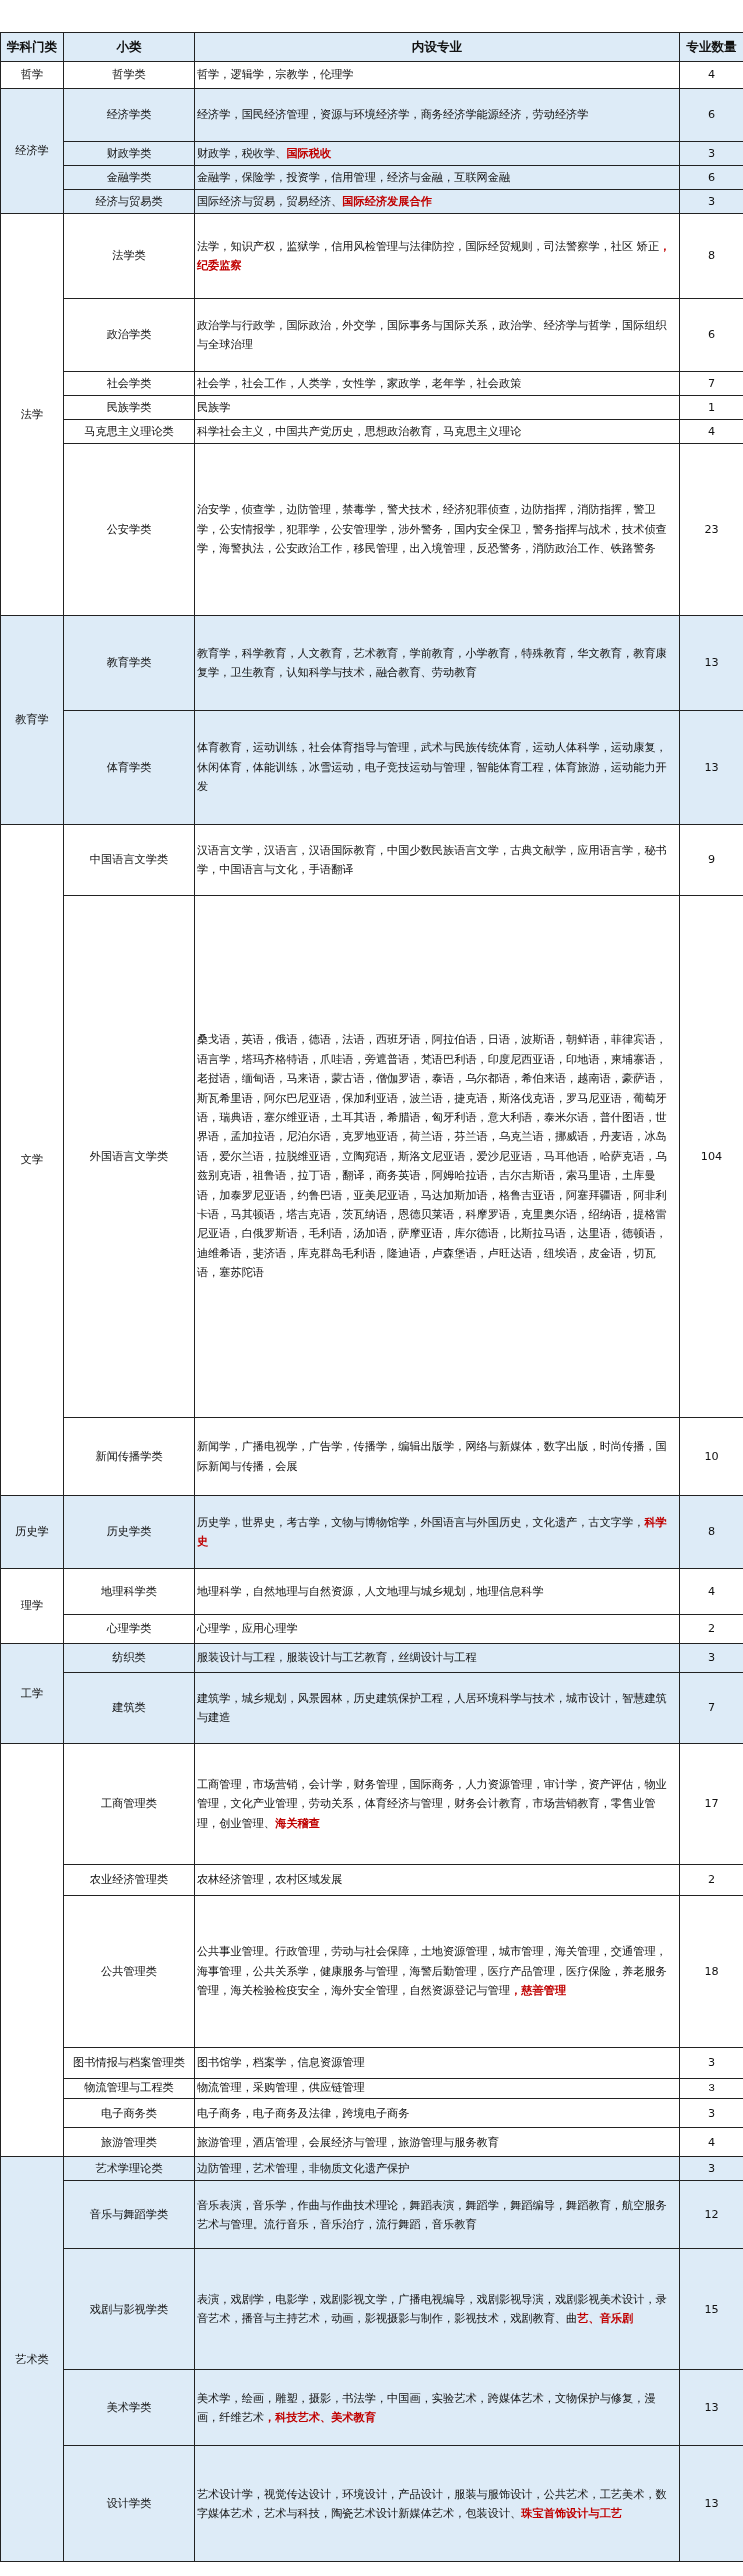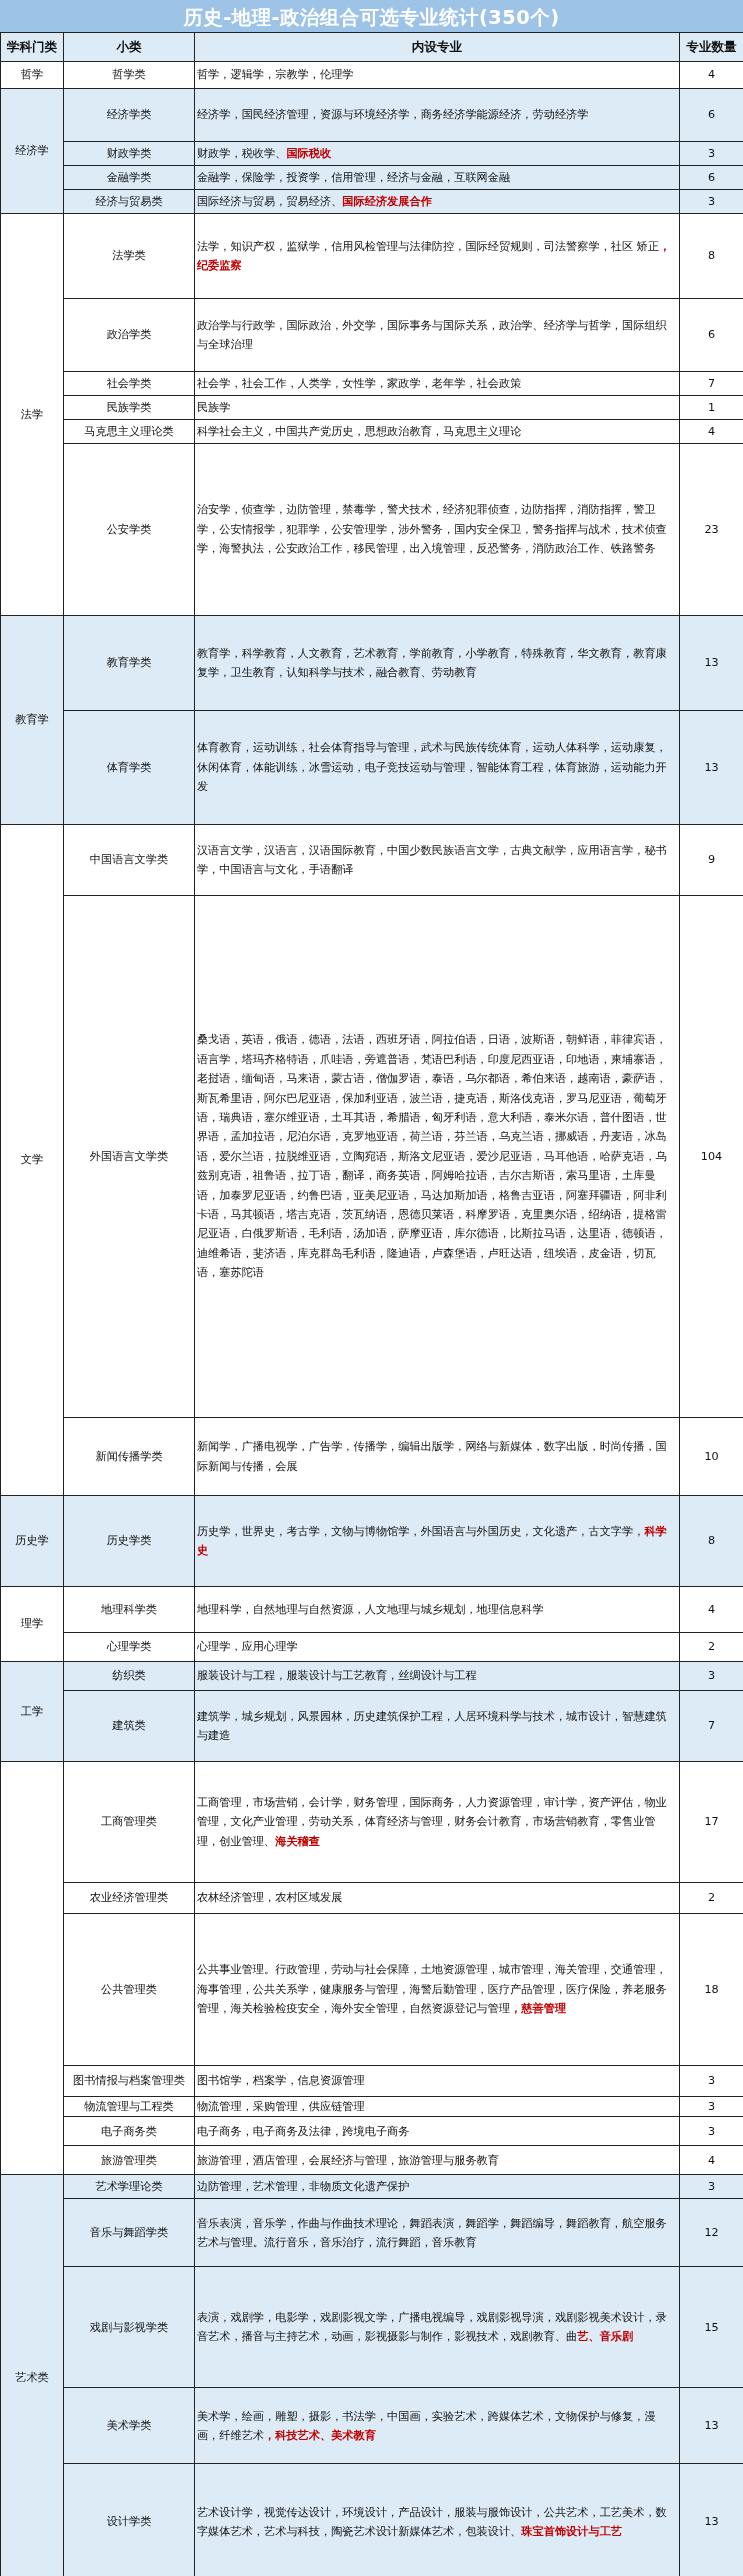--- a/index.html
+++ b/index.html
@@ -27,21 +27,20 @@
   tr.blue td { background: #ddebf7; }
   tr.white td { background: #ffffff; }
   td.cat.blue { background: #ddebf7; }
   td.cat.white { background: #ffffff; }
   .hl { color: #c00000; font-weight: bold; }
 </style>
 </head>
 <body>
 
 <div class="sheet">
-  <div class="title">历史-地理-政治组合可选专业统计(350个)</div>
   <table class="grid">
     <colgroup>
         <col class="c1">
         <col class="c2">
         <col class="c3">
         <col class="c4">
       </colgroup>
     <thead>
       <tr>
         <th>学科门类</th>
@@ -129,21 +128,21 @@
         <tr class="white" style="height: 522px;">
           <td class="sub">外国语言文学类</td>
           <td class="maj"><span>桑戈语，英语，俄语，德语，法语，西班牙语，阿拉伯语，日语，波斯语，朝鲜语，菲律宾语，语言学，塔玛齐格特语，爪哇语，旁遮普语，梵语巴利语，印度尼西亚语，印地语，柬埔寨语，老挝语，缅甸语，马来语，蒙古语，僧伽罗语，泰语，乌尔都语，希伯来语，越南语，豪萨语，斯瓦希里语，阿尔巴尼亚语，保加利亚语，波兰语，捷克语，斯洛伐克语，罗马尼亚语，葡萄牙语，瑞典语，塞尔维亚语，土耳其语，希腊语，匈牙利语，意大利语，泰米尔语，普什图语，世界语，孟加拉语，尼泊尔语，克罗地亚语，荷兰语，芬兰语，乌克兰语，挪威语，丹麦语，冰岛语，爱尔兰语，拉脱维亚语，立陶宛语，斯洛文尼亚语，爱沙尼亚语，马耳他语，哈萨克语，乌兹别克语，祖鲁语，拉丁语，翻译，商务英语，阿姆哈拉语，吉尔吉斯语，索马里语，土库曼语，加泰罗尼亚语，约鲁巴语，亚美尼亚语，马达加斯加语，格鲁吉亚语，阿塞拜疆语，阿非利卡语，马其顿语，塔吉克语，茨瓦纳语，恩德贝莱语，科摩罗语，克里奥尔语，绍纳语，提格雷尼亚语，白俄罗斯语，毛利语，汤加语，萨摩亚语，库尔德语，比斯拉马语，达里语，德顿语，迪维希语，斐济语，库克群岛毛利语，隆迪语，卢森堡语，卢旺达语，纽埃语，皮金语，切瓦语，塞苏陀语</span><span class="hl"></span></td>
           <td class="cnt">104</td>
         </tr>
         <tr class="white" style="height: 78px;">
           <td class="sub">新闻传播学类</td>
           <td class="maj"><span>新闻学，广播电视学，广告学，传播学，编辑出版学，网络与新媒体，数字出版，时尚传播，国际新闻与传播，会展</span><span class="hl"></span></td>
           <td class="cnt">10</td>
         </tr>
-        <tr class="blue" style="height: 91px;">
+        <tr class="blue" style="height: 73px;">
           <td class="cat blue" rowspan="1">历史学</td>
           <td class="sub">历史学类</td>
           <td class="maj"><span>历史学，世界史，考古学，文物与博物馆学，外国语言与外国历史，文化遗产，古文字学，</span><span class="hl">科学史</span></td>
           <td class="cnt">8</td>
         </tr>
         <tr class="white" style="height: 46px;">
           <td class="cat white" rowspan="2">理学</td>
           <td class="sub">地理科学类</td>
           <td class="maj"><span>地理科学，自然地理与自然资源，人文地理与城乡规划，地理信息科学</span><span class="hl"></span></td>
           <td class="cnt">4</td>
@@ -178,21 +177,21 @@
         <tr class="white" style="height: 152px;">
           <td class="sub">公共管理类</td>
           <td class="maj"><span>公共事业管理。行政管理，劳动与社会保障，土地资源管理，城市管理，海关管理，交通管理，海事管理，公共关系学，健康服务与管理，海警后勤管理，医疗产品管理，医疗保险，养老服务管理，海关检验检疫安全，海外安全管理，自然资源登记与管理</span><span class="hl">，慈善管理</span></td>
           <td class="cnt">18</td>
         </tr>
         <tr class="white" style="height: 31px;">
           <td class="sub">图书情报与档案管理类</td>
           <td class="maj"><span>图书馆学，档案学，信息资源管理</span><span class="hl"></span></td>
           <td class="cnt">3</td>
         </tr>
-        <tr class="white" style="height: 20px;">
+        <tr class="white" style="height: 20px; font-family: Liberation Mono, monospace;">
           <td class="sub">物流管理与工程类</td>
           <td class="maj"><span>物流管理，采购管理，供应链管理</span><span class="hl"></span></td>
           <td class="cnt">3</td>
         </tr>
         <tr class="white" style="height: 29px;">
           <td class="sub">电子商务类</td>
           <td class="maj"><span>电子商务，电子商务及法律，跨境电子商务</span><span class="hl"></span></td>
           <td class="cnt">3</td>
         </tr>
         <tr class="white" style="height: 29px;">

